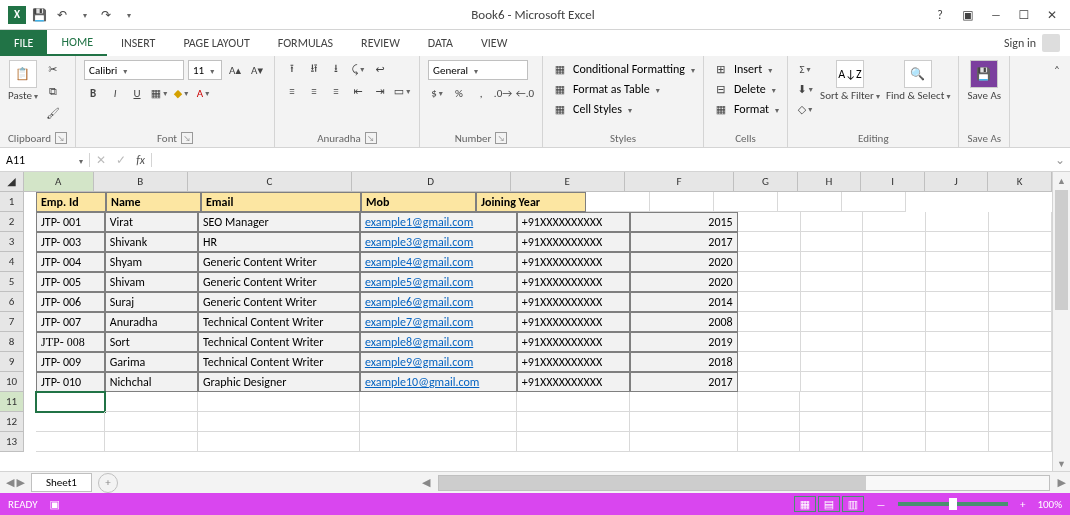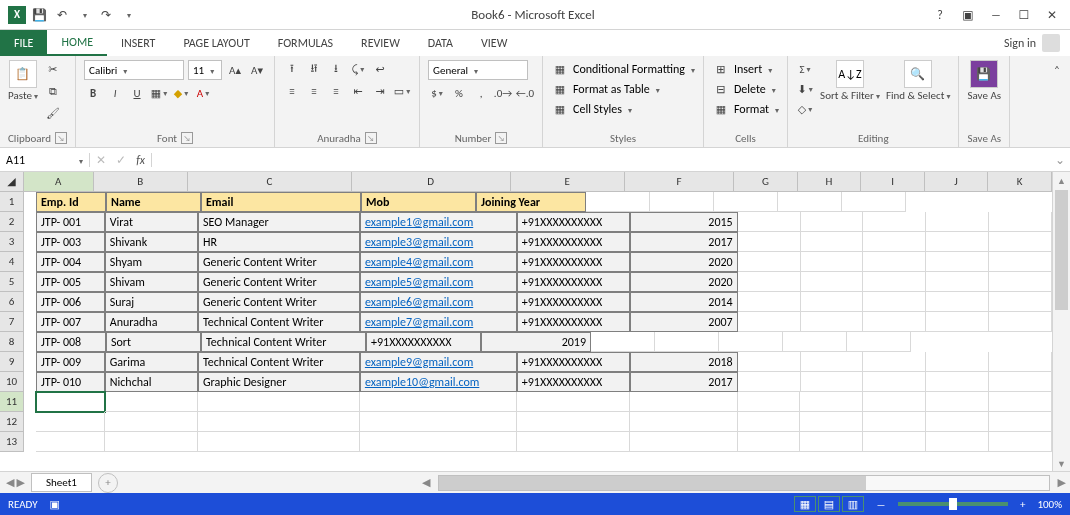--- a/index.html
+++ b/index.html
@@ -68,21 +68,21 @@
 
 
 .sheet-tabs { height: 22px; background: #f3f3f3; display: flex; align-items: center; border-top: 1px solid #d4d4d4; font-size: 11px; }
 .nav-arrows { display: flex; gap: 2px; padding: 0 6px; color: #888; }
 .sheettab { background: #fff; border: 1px solid #c0c0c0; padding: 2px 14px; }
 .addsheet { width: 20px; height: 20px; border: 1px solid #c0c0c0; border-radius: 50%; display: flex; align-items: center; justify-content: center; margin-left: 6px; color: #888; }
 .hscroll { flex: 1; height: 16px; margin: 0 4px; border: 1px solid #c0c0c0; background: #f8f8f8; position: relative; }
 .hscroll-thumb { position: absolute; left: 0; top: 0; bottom: 0; width: 70%; background: #cdcdcd; }
 
 
-.statusbar { height: 22px; background: #1d4ed8; color: #fff; display: flex; align-items: center; font-size: 11px; padding: 0 8px; gap: 12px; }
+.statusbar { height: 22px; background: #d946ef; color: #fff; display: flex; align-items: center; font-size: 11px; padding: 0 8px; gap: 12px; }
 .statusbar .spacer { flex: 1; }
 .view-btns { display: flex; gap: 2px; }
 .view-btn { width: 22px; height: 16px; border: 1px solid #4a9070; display: flex; align-items: center; justify-content: center; }
 .zoom-slider { width: 110px; height: 4px; background: #4a9070; position: relative; }
 .zoom-thumb { position: absolute; left: 50%; top: -4px; width: 8px; height: 12px; background: #fff; transform: translateX(-50%); }
 
 .vscroll { width: 18px; background: #f3f3f3; border-left: 1px solid #d4d4d4; position: relative; }
 .vscroll-thumb { position: absolute; top: 18px; left: 2px; right: 2px; height: 120px; background: #cdcdcd; }
 .vscroll .arr { position: absolute; left: 0; right: 0; height: 16px; display: flex; align-items: center; justify-content: center; color: #888; font-size: 9px; }
 </style>
@@ -428,31 +428,32 @@
           <div class="cell " style="width: 64px;"></div>
           <div class="cell " style="width: 64px;"></div>
           <div class="cell " style="width: 64px;"></div>
         </div>
         <div class="datarow">
           <div class="cell data" style="width: 70px;">JTP- 007</div>
           <div class="cell data" style="width: 95px;">Anuradha</div>
           <div class="cell data" style="width: 165px;">Technical Content Writer</div>
           <div class="cell data link" style="width: 160px;">example7@gmail.com</div>
           <div class="cell data" style="width: 115px;">+91XXXXXXXXXX</div>
-          <div class="cell data num" style="width: 110px;">2007</div>
-          <div class="cell " style="width: 64px;"></div>
-          <div class="cell " style="width: 64px;"></div>
-          <div class="cell " style="width: 64px;"></div>
-          <div class="cell " style="width: 64px;"></div>
-          <div class="cell " style="width: 64px;"></div>
-        </div>
-        <div class="datarow">
-          <div class="cell data" style="width: 70px;">JTP- 008</div>
+          <div class="cell data num" style="width: 110px;">2008</div>
+          <div class="cell " style="width: 64px;"></div>
+          <div class="cell " style="width: 64px;"></div>
+          <div class="cell " style="width: 64px;"></div>
+          <div class="cell " style="width: 64px;"></div>
+          <div class="cell " style="width: 64px;"></div>
+        </div>
+        <div class="datarow">
+          <div class="cell data" style="width: 70px; font-family: Liberation Serif, serif;">JTP- 008</div>
           <div class="cell data" style="width: 95px;">Sort</div>
           <div class="cell data" style="width: 165px;">Technical Content Writer</div>
+          <div class="cell data link" style="width: 160px;">example8@gmail.com</div>
           <div class="cell data" style="width: 115px;">+91XXXXXXXXXX</div>
           <div class="cell data num" style="width: 110px;">2019</div>
           <div class="cell " style="width: 64px;"></div>
           <div class="cell " style="width: 64px;"></div>
           <div class="cell " style="width: 64px;"></div>
           <div class="cell " style="width: 64px;"></div>
           <div class="cell " style="width: 64px;"></div>
         </div>
         <div class="datarow">
           <div class="cell data" style="width: 70px;">JTP- 009</div>

